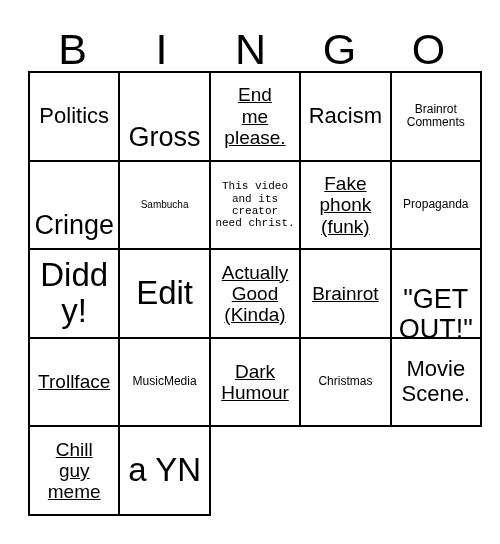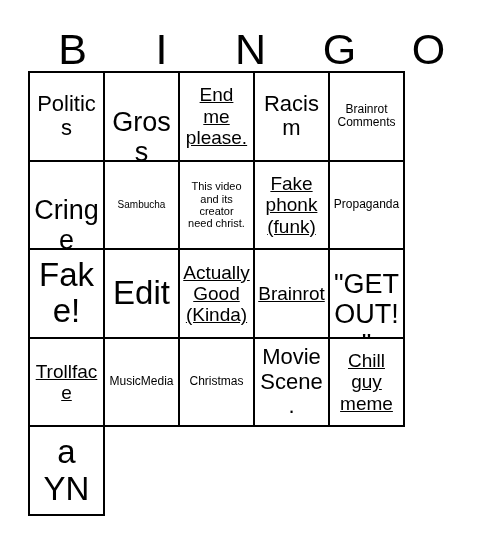--- a/index.html
+++ b/index.html
@@ -44,21 +44,21 @@
     letter-spacing: 0;
     color: #000000;
     user-select: none;
   }
 
   
   #grid {
     position: absolute;
     left: 28px;
     top: 71px;
-    width: 377px;
+    width: 454px;
     height: 445px;
     display: grid;
     grid-template-columns: repeat(5, 1fr);
     grid-template-rows: repeat(5, 1fr);
     border-top: 2px solid #000000;
     border-left: 2px solid #000000;
     box-sizing: border-box;
     background: #ffffff;
   }
   .cell {
@@ -81,21 +81,21 @@
     word-wrap: break-word;
   }
 
   
   .fs-xxl .cell-text { font-size: 33px; }
   .fs-xl  .cell-text { font-size: 27px; margin-top: 41px; }
   .fs-lg  .cell-text { font-size: 22px; }
   .fs-md  .cell-text { font-size: 19px; text-decoration: underline; }
   .fs-sm  .cell-text { font-size: 10px; }
   .fs-xs  .cell-text { font-size: 12px; }
-  .fs-xxs .cell-text { font-size: 11px; }
+  .fs-xxs .cell-text { font-size: 11px; font-family: Liberation Mono, monospace; }
 </style>
 </head>
 <body>
 
 <div id="bingo-card">
 
   <div id="header-row">
     <div class="header-letter">B</div>
     <div class="header-letter">I</div>
     <div class="header-letter">N</div>
@@ -136,21 +136,21 @@
       </div>
       <div class="cell fs-md">
         <span class="cell-text">Fake
 phonk
 (funk)</span>
       </div>
       <div class="cell fs-xs">
         <span class="cell-text">Propaganda</span>
       </div>
       <div class="cell fs-xxl">
-        <span class="cell-text">Fake!</span>
+        <span class="cell-text">Diddy!</span>
       </div>
       <div class="cell fs-xxl">
         <span class="cell-text">Edit</span>
       </div>
       <div class="cell fs-md">
         <span class="cell-text">Actually
 Good
 (Kinda)</span>
       </div>
       <div class="cell fs-md">
@@ -159,20 +159,24 @@
       <div class="cell fs-xl">
         <span class="cell-text">"GET
 OUT!"</span>
       </div>
       <div class="cell fs-md">
         <span class="cell-text">Trollface</span>
       </div>
       <div class="cell fs-xs">
         <span class="cell-text">MusicMedia</span>
       </div>
+      <div class="cell fs-md">
+        <span class="cell-text">Dark
+Humour</span>
+      </div>
       <div class="cell fs-xs">
         <span class="cell-text">Christmas</span>
       </div>
       <div class="cell fs-lg">
         <span class="cell-text">Movie
 Scene.</span>
       </div>
       <div class="cell fs-md">
         <span class="cell-text">Chill
 guy

